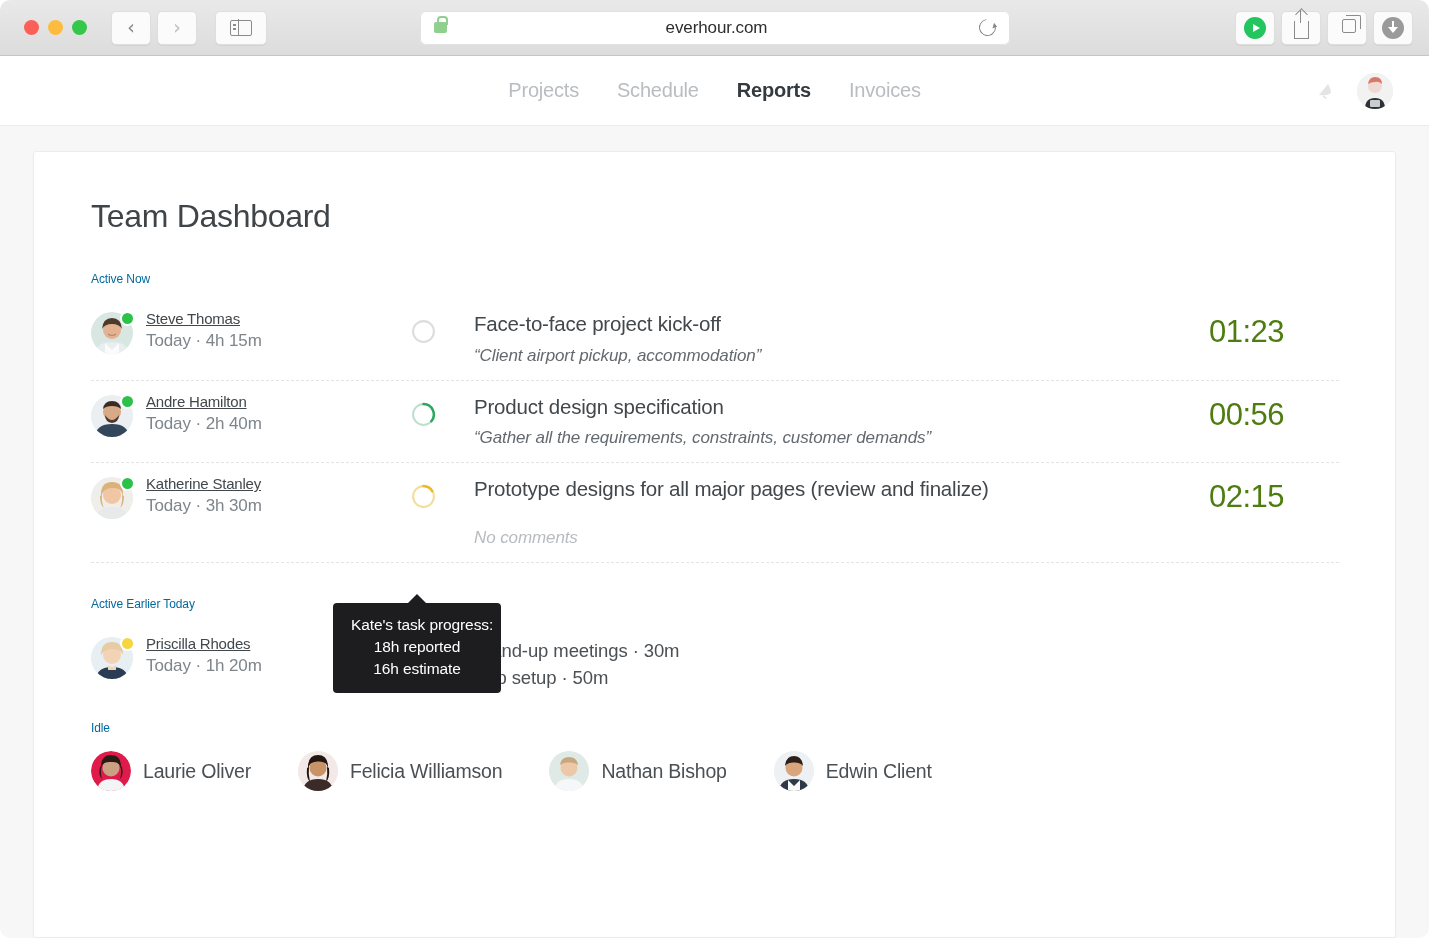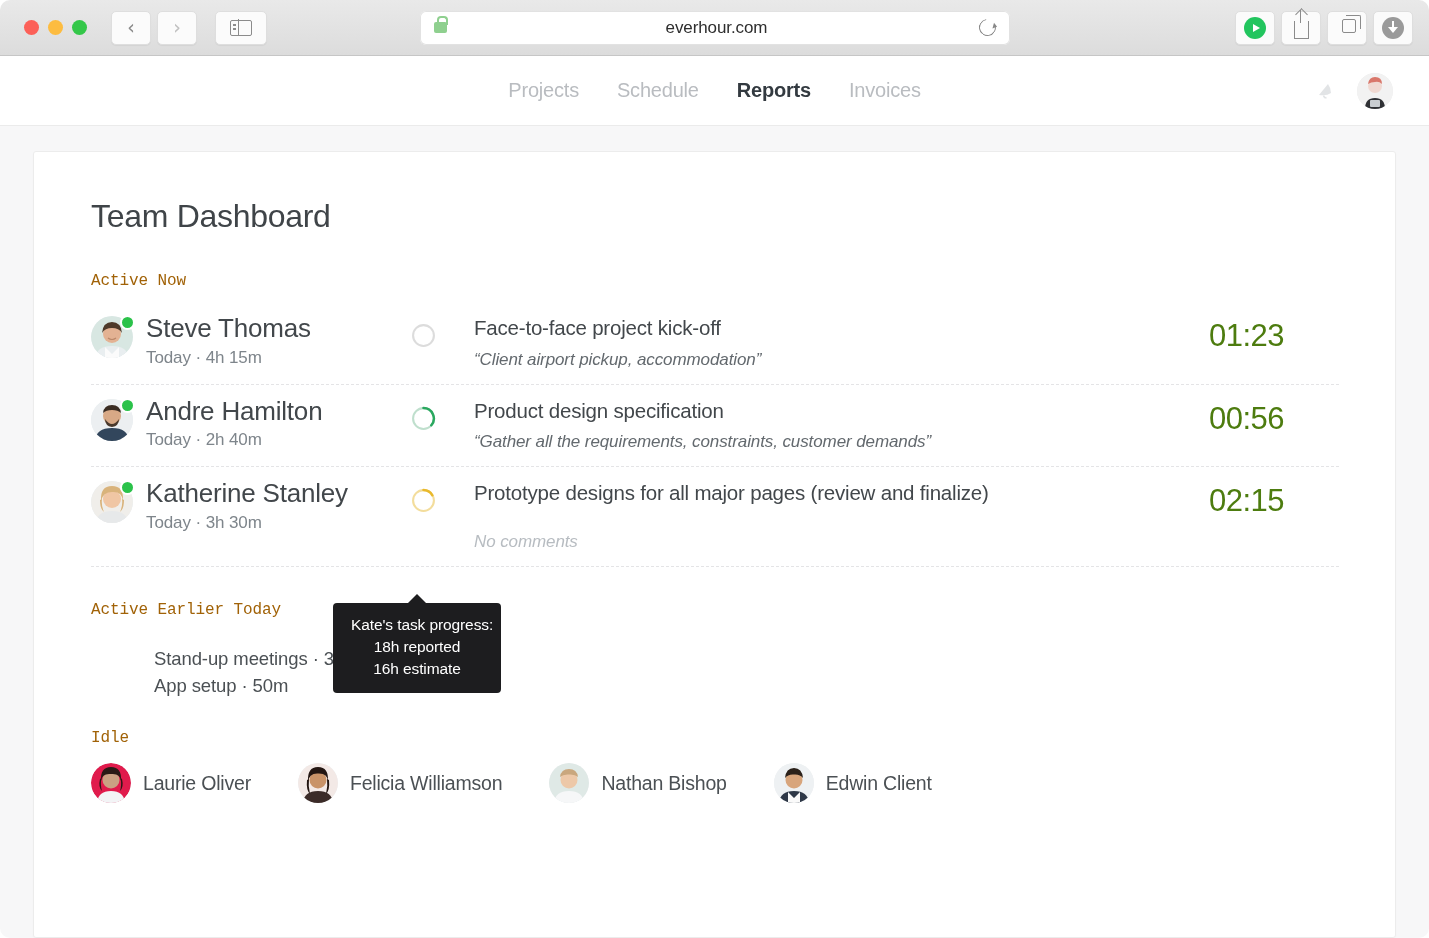--- a/index.html
+++ b/index.html
@@ -266,25 +266,24 @@
 
   .page-title {
     font-size: 32px;
     color: #3f4448;
     font-weight: normal;
     letter-spacing: -0.3px;
     margin-bottom: 37px;
   }
 
   .section-label {
-    font-size: 16px;
-    color: #a16207;
+    font-size: 12px;
+    color: #0369a1;
     margin-bottom: 12px;
     letter-spacing: -0.1px;
-    font-family: Liberation Mono, monospace;
   }
 
   
   .active-row {
     display: flex;
     align-items: flex-start;
     padding: 12px 0 14px 0;
     border-bottom: 1px dashed #e4e4e6;
     position: relative;
   }
@@ -314,24 +313,25 @@
     position: absolute;
     right: -2px; top: -1px;
     width: 15px; height: 15px;
     border-radius: 50%;
     border: 2px solid #ffffff;
   }
   .status-online { background: #2bc24a; }
   .status-away   { background: #f5d63d; }
 
   .person-name {
-    font-size: 26px;
+    font-size: 15px;
     color: #42474b;
     line-height: 1.15;
     letter-spacing: -0.2px;
+    text-decoration: underline;
   }
   .person-meta {
     font-size: 17px;
     color: #7e858b;
     margin-top: 4px;
     letter-spacing: -0.1px;
   }
 
   .progress-cell {
     flex: 0 0 63px;
@@ -631,20 +631,38 @@
           <div class="task-title">Prototype designs for all major pages (review and finalize)</div>
           <div class="task-note muted">No comments</div>
         </div>
 
         <div class="timer">02:15</div>
       </div>
 
       <div class="section-label earlier-label">Active Earlier Today</div>
 
       <div class="earlier-row">
+        <div class="person">
+          <div class="avatar-wrap">
+            <div class="avatar">
+              <svg width="42" height="42" viewBox="0 0 42 42">
+                <circle cx="21" cy="21" r="21" fill="#e8eff2"></circle>
+                <path d="M5 42 Q6 30 21 30 Q36 30 37 42 Z" fill="#2b3d55"></path>
+                <circle cx="21" cy="18" r="9" fill="#f3d3b5"></circle>
+                <path d="M10 18 Q10 5 21 5 Q32 5 32 18 Q29 11 21 12 Q13 12 10 18 Z" fill="#e6cba4"></path>
+                <path d="M17 28 Q21 32 25 28 L25 33 L17 33 Z" fill="#f3d3b5"></path>
+              </svg>
+            </div>
+            <div class="status-dot status-away"></div>
+          </div>
+          <div>
+            <div class="person-name">Priscilla Rhodes</div>
+            <div class="person-meta">Today ·  1h 20m</div>
+          </div>
+        </div>
 
         <div class="progress-cell"></div>
 
         <div class="earlier-tasks">
           <div class="earlier-task">Stand-up meetings ·  30m</div>
           <div class="earlier-task">App setup ·  50m</div>
         </div>
       </div>
 
       <div class="section-label idle-label">Idle</div>

